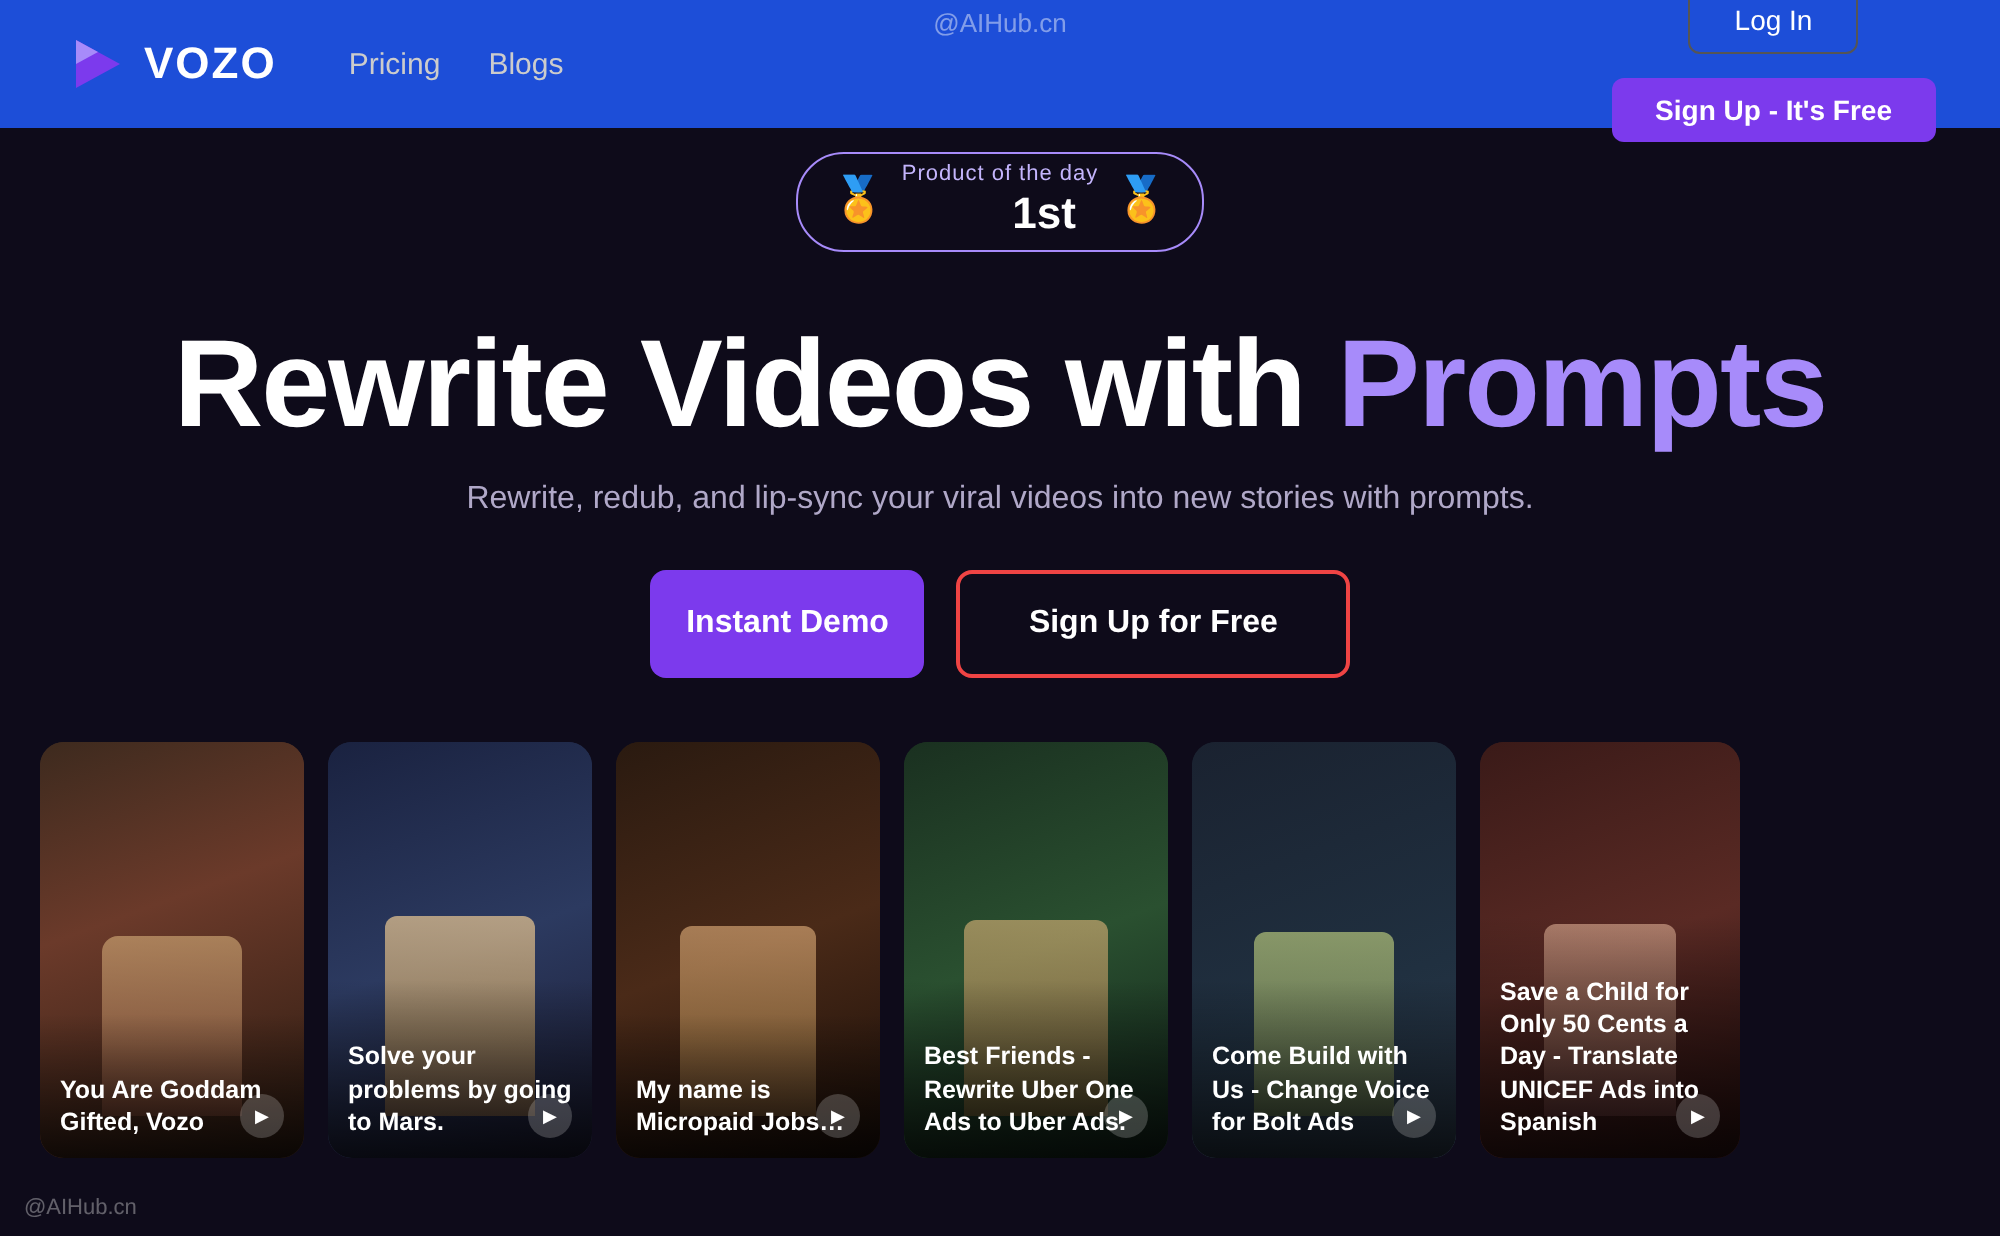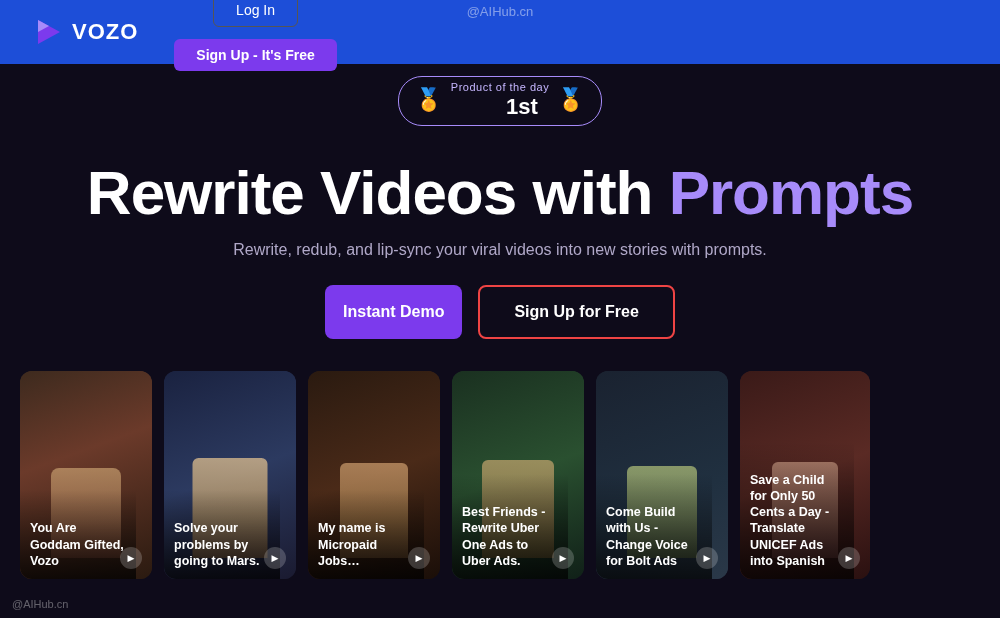--- a/index.html
+++ b/index.html
@@ -214,21 +214,21 @@
     .vc-2 { background: linear-gradient(160deg, #1a2240 0%, #2c3a60 50%, #1a1a30 100%); }
     .vc-3 { background: linear-gradient(160deg, #2a1a10 0%, #4a2a18 50%, #1a0e08 100%); }
     .vc-4 { background: linear-gradient(160deg, #1a3020 0%, #2a5030 50%, #102018 100%); }
     .vc-5 { background: linear-gradient(160deg, #1a2230 0%, #203040 60%, #2a3848 100%); }
     .vc-6 { background: linear-gradient(160deg, #3a1a18 0%, #5a2a24 50%, #2a1010 100%); }
 
     .video-card-label {
       position: absolute;
       bottom: 0;
       left: 0;
-      right: 16px;
+      right: 0;
       padding: 30px 10px 10px;
       background: linear-gradient(transparent, rgba(0,0,0,0.75));
       font-size: 12.5px;
       font-weight: 600;
       color: #fff;
       line-height: 1.3;
     }
 
     .play-icon {
       position: absolute;
@@ -276,20 +276,24 @@
 
 <nav>
   <a class="logo-wrap">
     <svg class="logo-icon" viewBox="0 0 32 32" fill="none" xmlns="http://www.w3.org/2000/svg">
       <polygon points="6,4 6,28 28,16" fill="#7c3aed"></polygon>
       <polygon points="6,4 6,16 17,10" fill="#a78bfa"></polygon>
     </svg>
     <span class="logo-text">VOZO</span>
   </a>
 
+  <div class="nav-links">
+    <a class="nav-link">Pricing</a>
+    <a class="nav-link">Blogs</a>
+  </div>
 
   <div class="nav-actions">
     <button class="btn-login">Log In</button>
     <button class="btn-signup">Sign Up - It's Free</button>
   </div>
 </nav>
 
 <section class="hero">
 
   <div class="badge-wrap">

